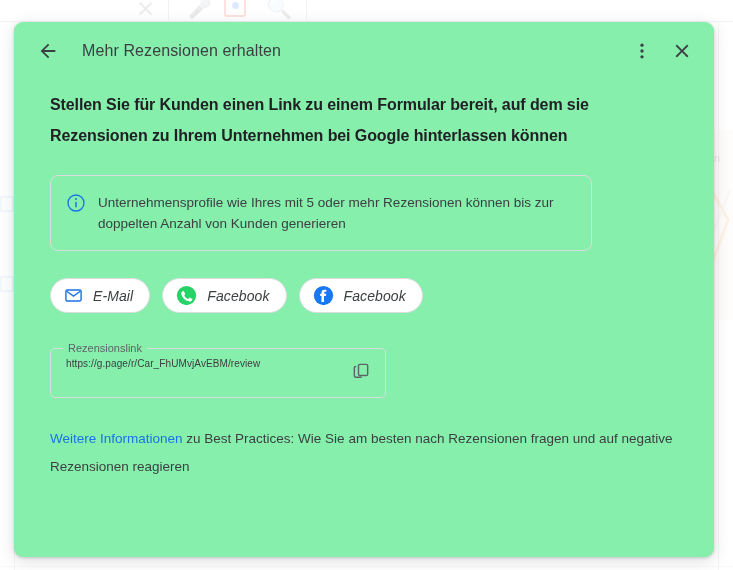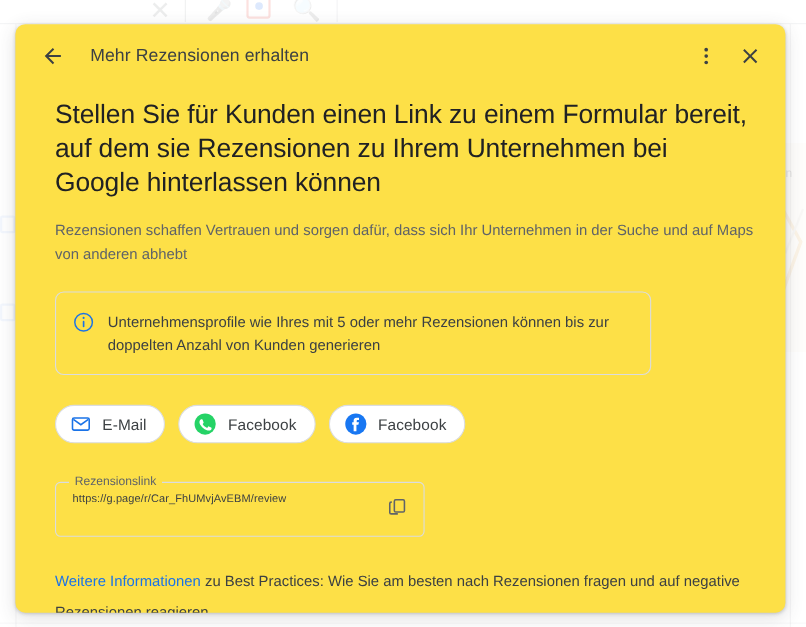--- a/index.html
+++ b/index.html
@@ -46,21 +46,21 @@
   }
   #bg-map-label { position: absolute; left: 708px; top: 152px; font-size: 11px; color: #3c4043; opacity: .12; }
   #bg-right-edge { position: absolute; left: 718px; top: 22px; width: 1px; height: 548px; background: #9aa0a6; opacity: .10; }
   #bg-bottom-edge { position: absolute; left: 0; top: 566px; width: 733px; height: 1px; background: #9aa0a6; opacity: .07; }
 
   
   #dialog {
     position: absolute;
     left: 14px; top: 22px;
     width: 700px; height: 535px;
-    background: #fde047;
+    background: #86efac;
     border-radius: 9px;
     box-shadow: 0 1px 3px rgba(60,64,67,.22), 0 4px 16px rgba(60,64,67,.16);
     overflow: hidden;
   }
 
   
   #dialog-header {
     position: relative;
     height: 57px;
     display: flex; align-items: center;
@@ -74,21 +74,21 @@
   #dialog-title {
     font-size: 16px; color: #3c4043; font-weight: 400;
     margin-left: 14px; white-space: nowrap; flex: 1 1 auto;
     letter-spacing: .1px;
   }
 
   
   #dialog-body { padding: 0 24px; }
 
   #headline {
-    font-size: 24px; line-height: 31px; color: #202124; font-weight: 400;
+    font-size: 16px; line-height: 31px; color: #202124; font-weight: 700;
     margin: 10px 0 0 12px; letter-spacing: -0.1px;
     max-width: 655px;
   }
   #subtitle {
     font-size: 13.5px; line-height: 21px; color: #5f6368; font-weight: 400;
     margin: 17px 0 0 12px; max-width: 650px;
   }
 
   
   #info-box {
@@ -101,21 +101,21 @@
   }
   #info-text { font-size: 13.5px; line-height: 21px; color: #3c4043; }
 
   
   #share-row { display: flex; gap: 12px; margin: 27px 0 0 12px; }
   .chip {
     display: flex; align-items: center; gap: 10px;
     height: 35px; padding: 0 16px 0 13px;
     border: 1px solid #dadce0; border-radius: 18px;
     background: #fff; cursor: pointer;
-    font-size: 14px; color: #3c4043;
+    font-size: 14px; color: #3c4043; font-style: italic;
   }
   .chip-label { white-space: nowrap; letter-spacing: .1px; }
 
   
   #link-field-wrap {
     position: relative;
     margin: 29px 0 0 12px;
     width: 336px; height: 56px;
   }
   #link-fieldset {
@@ -194,21 +194,20 @@
       <svg width="22" height="22" viewBox="0 0 24 24">
         <path d="M19 6.41 17.59 5 12 10.59 6.41 5 5 6.41 10.59 12 5 17.59 6.41 19 12 13.41 17.59 19 19 17.59 13.41 12z" fill="#3c4043"></path>
       </svg>
     </button>
   </div>
 
   <div id="dialog-body">
 
     <h1 id="headline">Stellen Sie für Kunden einen Link zu einem Formular bereit, auf dem sie Rezensionen zu Ihrem Unternehmen bei Google hinterlassen können</h1>
 
-    <p id="subtitle">Rezensionen schaffen Vertrauen und sorgen dafür, dass sich Ihr Unternehmen in der Suche und auf Maps von anderen abhebt</p>
 
     <div id="info-box">
       <svg width="20" height="20" viewBox="0 0 24 24" style="flex:0 0 auto;margin-top:1px">
         <circle cx="12" cy="12" r="9.6" fill="none" stroke="#1a73e8" stroke-width="1.6"></circle>
         <rect x="11.1" y="10.4" width="1.8" height="7" rx=".9" fill="#1a73e8"></rect>
         <circle cx="12" cy="7.2" r="1.15" fill="#1a73e8"></circle>
       </svg>
       <div id="info-text">Unternehmensprofile wie Ihres mit 5 oder mehr Rezensionen können bis zur doppelten Anzahl von Kunden generieren</div>
     </div>
 

